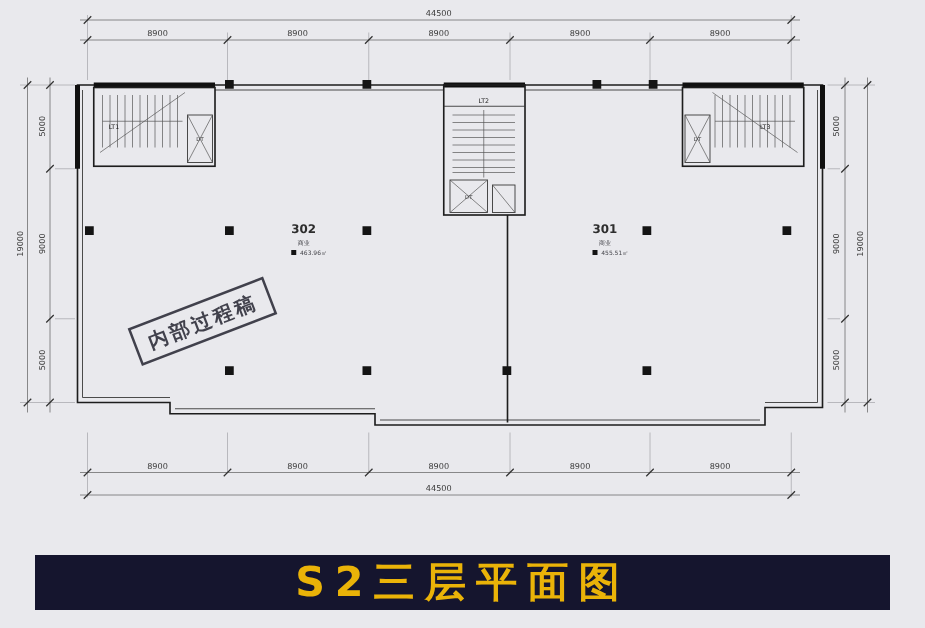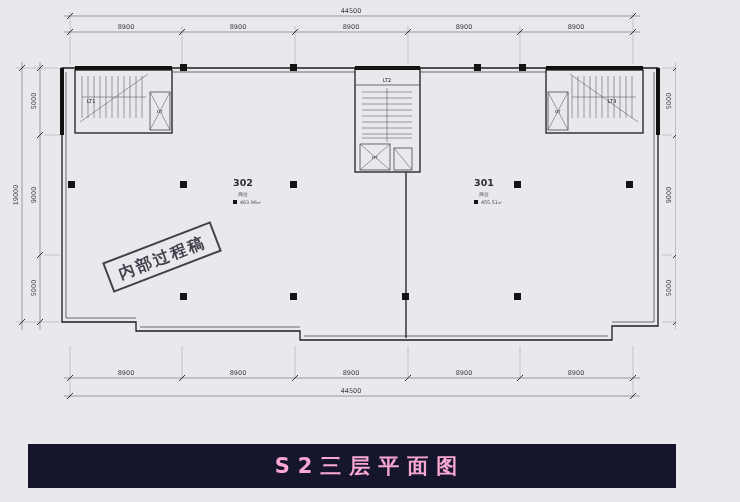--- a/index.html
+++ b/index.html
@@ -1,17 +1,17 @@
 <!DOCTYPE html>
 <html><head>
 <meta charset="utf-8">
 <style>
   html,body { margin:0; padding:0; background:#e9e9ed; }
   .screen {
-    position:relative; width:676px; height:502px;
+    position:relative; width:740px; height:502px;
     background:#e9e9ed; overflow:hidden;
     font-family:"DejaVu Sans","Liberation Sans",sans-serif;
   }
   svg { display:block; }
   svg text { font-family:"DejaVu Sans","Liberation Sans",sans-serif; }
   .dim   { font-size:6.5px; fill:#3a3a3a; }
   .room-number { font-size:9.5px; fill:#2e2e2e; font-weight:bold; }
   .room-sub    { font-size:4.8px; fill:#44444a; }
   .stair-label { font-size:5px;  fill:#222; }
   .elev-label  { font-size:4.2px; fill:#333; }
@@ -23,21 +23,21 @@
   .dimline { stroke:#666;    stroke-width:.6; fill:none; }
   .slash   { stroke:#333;    stroke-width:1;  fill:none; }
   .ext     { stroke:#9a9aa0; stroke-width:.5; fill:none; }
   .col     { fill:#141414; stroke:none; }
   .wm-box  { fill:none; stroke:#41414c; stroke-width:2; }
   .banner {
     position:absolute; left:28px; width:684px; top:444px; height:44px;
     background:#15152e; display:flex; align-items:center; justify-content:center;
   }
   .banner-title {
-    color:#f9a8d4; font-size:21px; font-weight:bold; letter-spacing:8px;
+    color:#eab308; font-size:33px; font-weight:bold; letter-spacing:8px;
   }
 </style>
 </head>
 <body>
 
 <div class="screen">
 
   <svg width="740" height="440" viewBox="0 0 740 440">
 
     <g>

